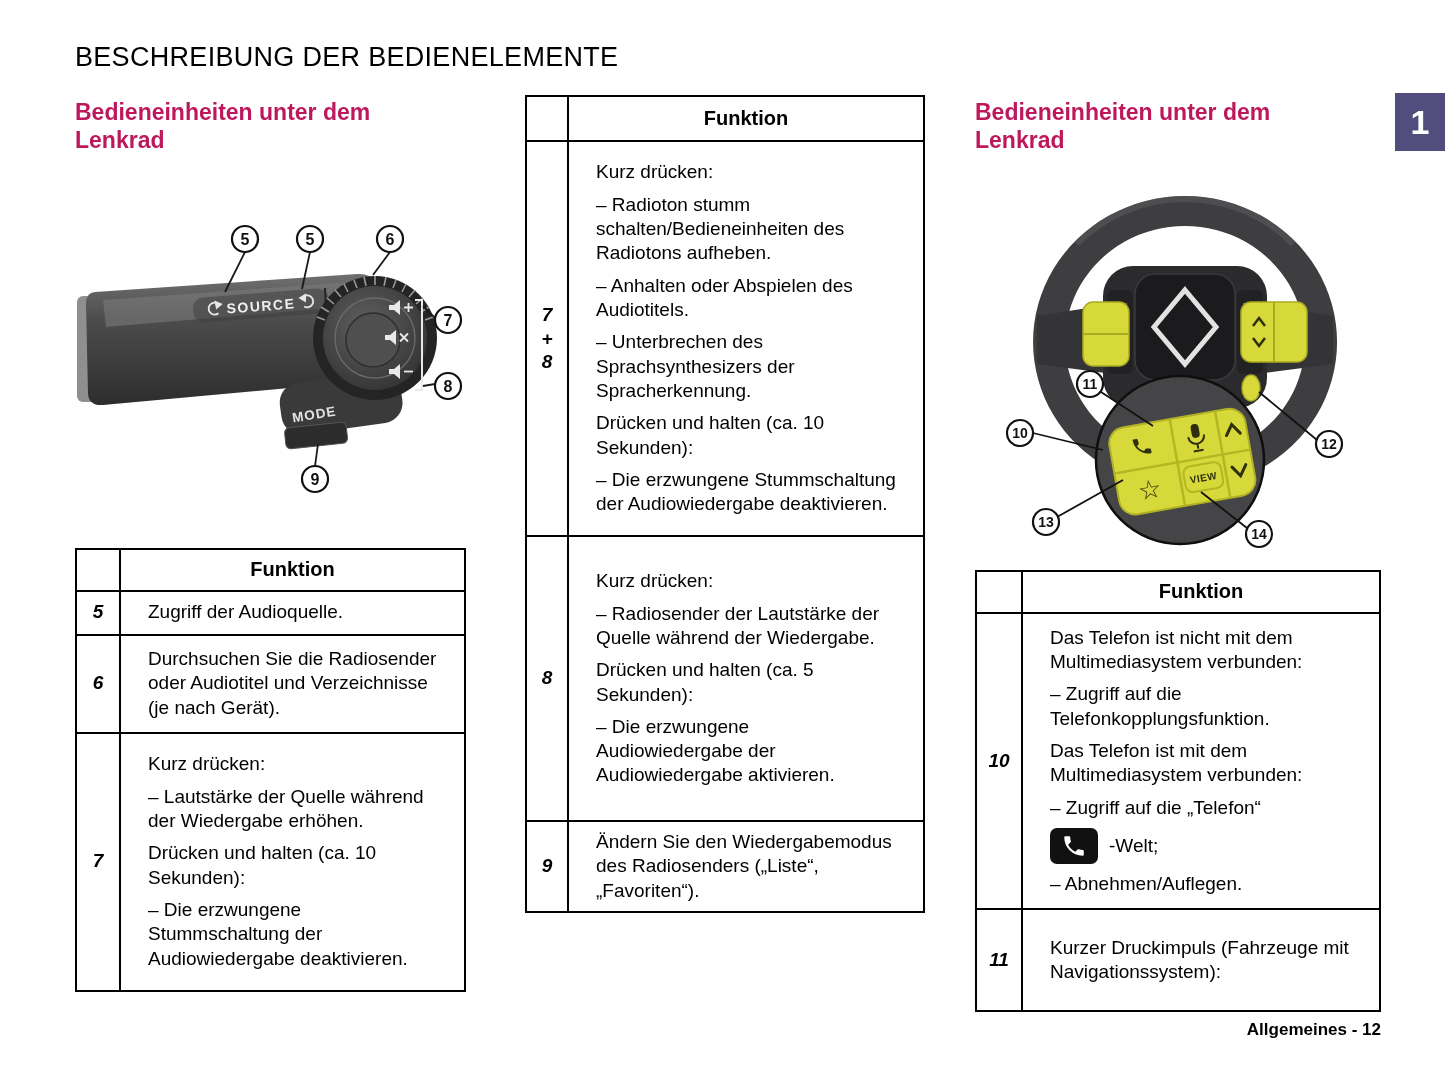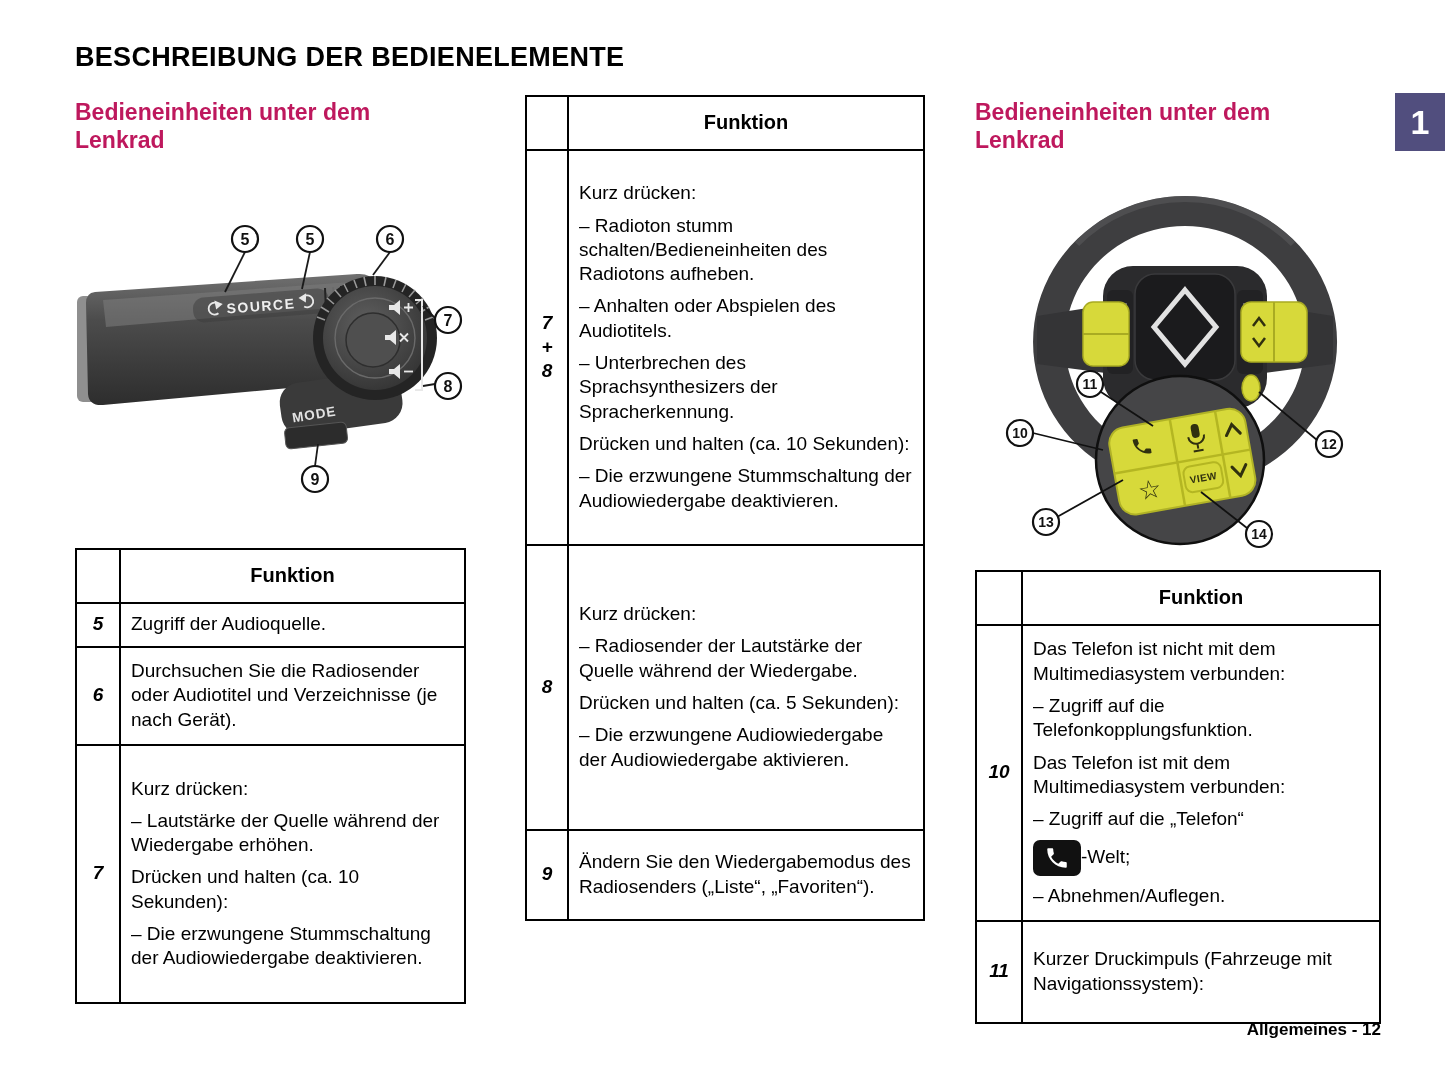--- a/index.html
+++ b/index.html
@@ -1,40 +1,40 @@
 <!DOCTYPE html>
 <html><head>
 <meta charset="utf-8">
 <style>
   * { margin:0; padding:0; box-sizing:border-box; }
   html,body { background:#ffffff; }
   body { width:1445px; height:1070px; font-family:"Liberation Sans","DejaVu Sans",sans-serif; color:#000; position:relative; overflow:hidden; }
 
-  .page-title { position:absolute; left:75px; top:42px; font-size:27px; font-weight:bold; letter-spacing:.3px; }
+  .page-title { position:absolute; left:75px; top:42px; font-size:27px; font-weight:normal; letter-spacing:.3px; }
 
   .chapter-tab { position:absolute; right:0; top:93px; width:50px; height:58px; background:#514e7e; color:#fff;
                  font-size:34px; font-weight:bold; display:flex; align-items:center; justify-content:center; }
 
   .col-heading { position:absolute; font-size:23px; font-weight:bold; line-height:1.22; color:#be185d; }
   #h-left  { left:75px;  top:98px; }
   #h-right { left:975px; top:98px; }
 
   svg.illus { position:absolute; }
   #stalk { left:75px;  top:172px; }
   #wheel { left:985px; top:178px; }
 
   table.fn { position:absolute; border-collapse:collapse; table-layout:fixed; font-size:19px; line-height:1.28; background:#fff; }
   table.fn th, table.fn td { border:2px solid #000; }
-  th.fh { font-weight:bold; text-align:center; padding:13px 4px; font-size:20px; }
+  th.fh { font-weight:bold; text-align:center; padding:7px 4px; font-size:20px; }
   td.num { text-align:center; font-weight:bold; font-style:italic; vertical-align:middle; font-size:19px; }
-  td.cell { padding:8px 10px; vertical-align:middle; }
+  td.cell { padding:8px 27px; vertical-align:middle; }
   .numline { display:block; line-height:1.25; }
   p.cp { margin:0 0 8px 0; }
   p.cp:last-child { margin-bottom:0; }
-  p.icon-line { display:flex; align-items:center; gap:0; }
+  p.icon-line { display:flex; align-items:center; gap:11px; }
 
   #t-left  { left:75px;  top:548px; width:391px; }
   #t-mid   { left:525px; top:95px;  width:400px; }
   #t-right { left:975px; top:570px; width:406px; }
 
   .phone-chip { display:inline-flex; align-items:center; justify-content:center; width:48px; height:36px;
                 background:#111; border-radius:7px; flex:0 0 auto; }
 
   .page-footer { position:absolute; left:975px; top:1020px; width:406px; text-align:right; font-size:17px; font-weight:bold; }
 </style>

